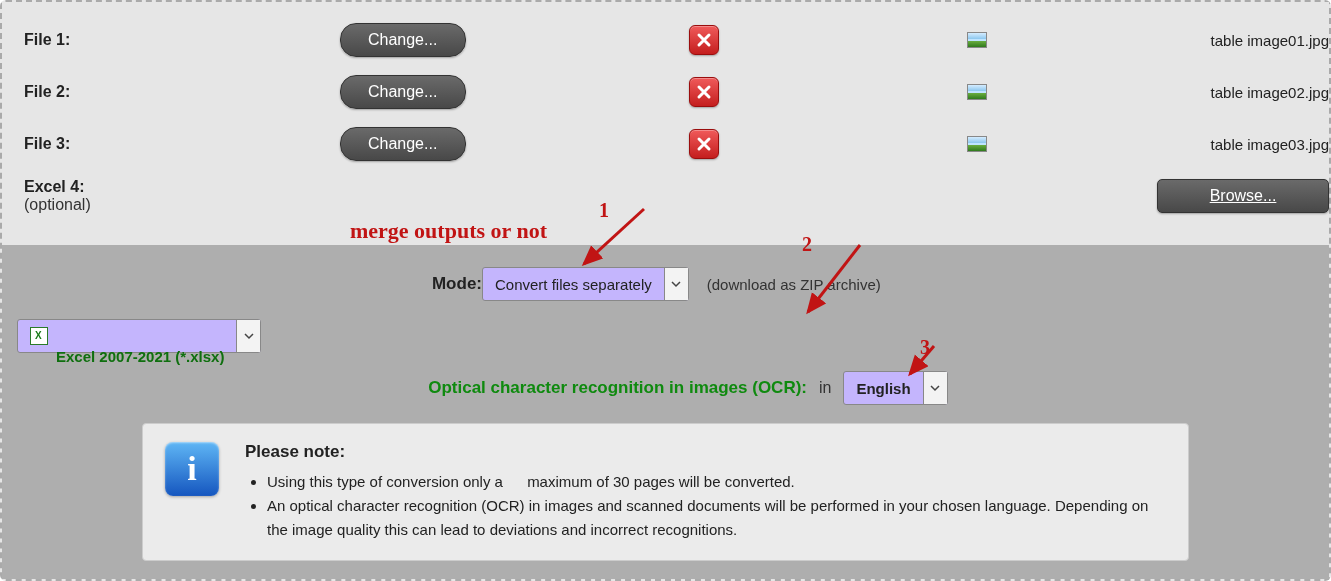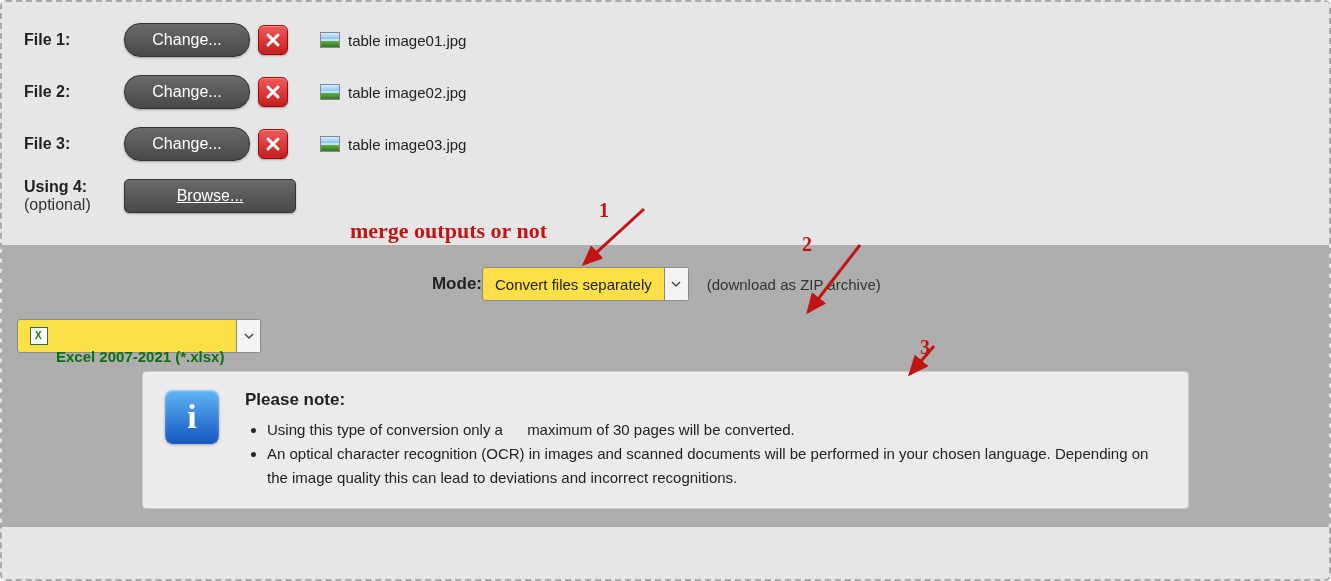--- a/index.html
+++ b/index.html
@@ -1,19 +1,19 @@
 <!DOCTYPE html>
 <html><head>
 <meta charset="utf-8">
 <style>
 * { box-sizing: border-box; margin: 0; padding: 0; }
 body { font-family: Arial, Helvetica, sans-serif; font-size: 15px; color: #222; background: #fff; }
 .panel { width: 1331px; height: 581px; border: 2px dashed #aaa; border-radius: 6px; background: #e6e6e6; position: relative; }
 .top-section { background: #e6e6e6; padding: 20px 0 15px 22px; }
-.file-row { display: flex; align-items: center; margin-bottom: 16px; height: 36px; }
+.file-row { display: flex; align-items: center; margin-bottom: 16px; height: 36px; justify-content: space-between; }
 .file-label { width: 100px; font-weight: bold; font-size: 16px; }
 .file-label small { font-weight: normal; display: block; font-size: 16px; color: #333; }
 .btn-dark {
   background: linear-gradient(#6a6a6a, #484848);
   color: #fff; border: 1px solid #333; border-radius: 16px;
   height: 34px; width: 126px; font-size: 16px; cursor: pointer;
   box-shadow: 0 1px 2px rgba(0,0,0,0.3);
 }
 .btn-browse {
   background: linear-gradient(#6a6a6a, #484848);
@@ -37,21 +37,21 @@
 .file-thumb::before { content: ''; position: absolute; top: 0; left: 0; right: 0; height: 45%; background: linear-gradient(#d4ecff,#8cc7ee); }
 .file-thumb::after { content: ''; position: absolute; bottom: 0; left: 0; right: 0; height: 45%; background: linear-gradient(#6aad3f,#2f7a1d); }
 .filename { font-size: 15px; }
 .bottom-section { background: #aeaeae; padding: 22px 15px 18px; }
 .option-row { display: flex; align-items: center; justify-content: flex-start; margin-bottom: 18px; }
 .option-label { text-align: right; font-weight: bold; font-size: 17px; }
 .mode-label { width: 465px; }
 .conv-label { width: 574px; }
 .ocr-label { width: 790px; color: #0f8a0f; font-weight: bold; font-size: 17px; }
 .select-box {
-  display: inline-flex; align-items: center; background: #fde047; border: 1px solid #888;
+  display: inline-flex; align-items: center; background: #c4b5fd; border: 1px solid #888;
   border-radius: 3px; height: 34px; cursor: pointer;
 }
 .select-main { padding: 0 12px; display: flex; align-items: center; gap: 8px; height: 100%; }
 .select-arrow { border-left: 1px solid #888; width: 24px; height: 100%; display: flex; align-items: center; justify-content: center; background: #f3f3f3; }
 .select-arrow svg { width: 10px; height: 10px; }
 .hint-text { margin-left: 18px; font-size: 15px; color: #333; }
 .excel-text { color: #0f6f0f; font-weight: bold; font-size: 15px; margin-top: 40px; }
 .xlsx-icon { width: 18px; height: 18px; border: 1px solid #2a7a2a; background: #fff; position: relative; display: inline-block; }
 .xlsx-icon::after { content:'X'; position:absolute; top:2px; left:4px; font-size:10px; font-weight:bold; color:#1a7a1a; }
 .in-text { margin: 0 12px; font-size: 16px; color: #333; }
@@ -105,21 +105,21 @@
         <svg viewBox="0 0 16 16">
             <path d="M3 3 L13 13 M13 3 L3 13" stroke="#fff" stroke-width="3" stroke-linecap="round"></path>
           </svg>
       </div>
       <div class="file-thumb"></div>
       <div class="filename">table image03.jpg</div>
     </div>
 
     <div class="file-row">
       <div class="file-label">
-        <span>Using 4:</span>
+        <span>Excel 4:</span>
         <small>(optional)</small>
       </div>
       <button class="btn-browse">Browse...</button>
     </div>
 
   </div>
 
   <div class="bottom-section">
 
     <div class="option-row">
@@ -144,20 +144,34 @@
           <span class="excel-text">Excel 2007-2021 (*.xlsx)</span>
         </div>
         <div class="select-arrow">
             <svg viewBox="0 0 10 10">
               <path d="M1 3 L5 7 L9 3" fill="none" stroke="#444" stroke-width="1.5"></path>
             </svg>
           </div>
       </div>
     </div>
 
+    <div class="option-row">
+      <div class="ocr-label" style="text-align:right">Optical character recognition in images (OCR):</div>
+      <span class="in-text">in</span>
+      <div class="select-box">
+        <div class="select-main">
+            <span class="english-text">English</span>
+          </div>
+        <div class="select-arrow">
+            <svg viewBox="0 0 10 10">
+              <path d="M1 3 L5 7 L9 3" fill="none" stroke="#444" stroke-width="1.5"></path>
+            </svg>
+          </div>
+      </div>
+    </div>
 
     <div class="note-box">
       <div class="info-icon">
           <span>i</span>
         </div>
       <div>
         <div class="note-title">Please note:</div>
         <ul class="note-list">
           <li>
             <span>Using this type of conversion only a </span><span class="strong">maximum of 30 pages</span><span> will be converted.</span>

